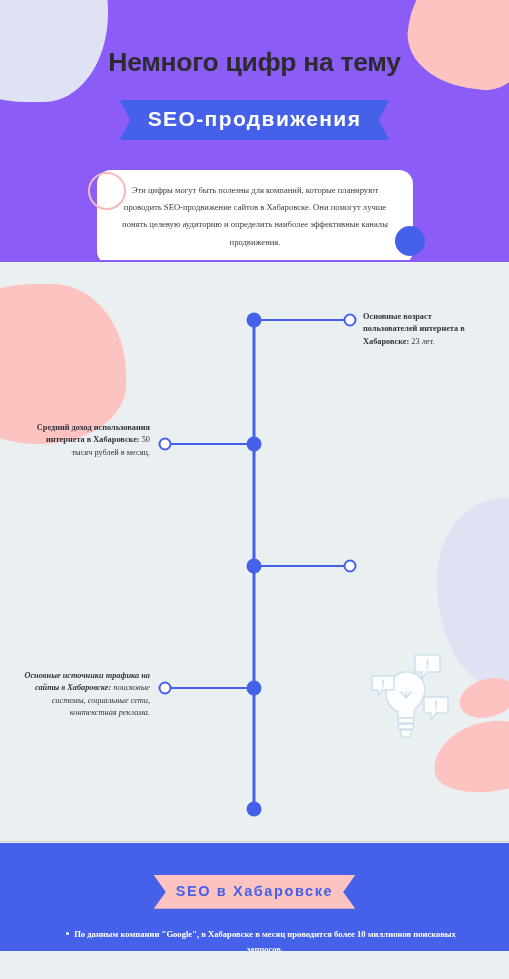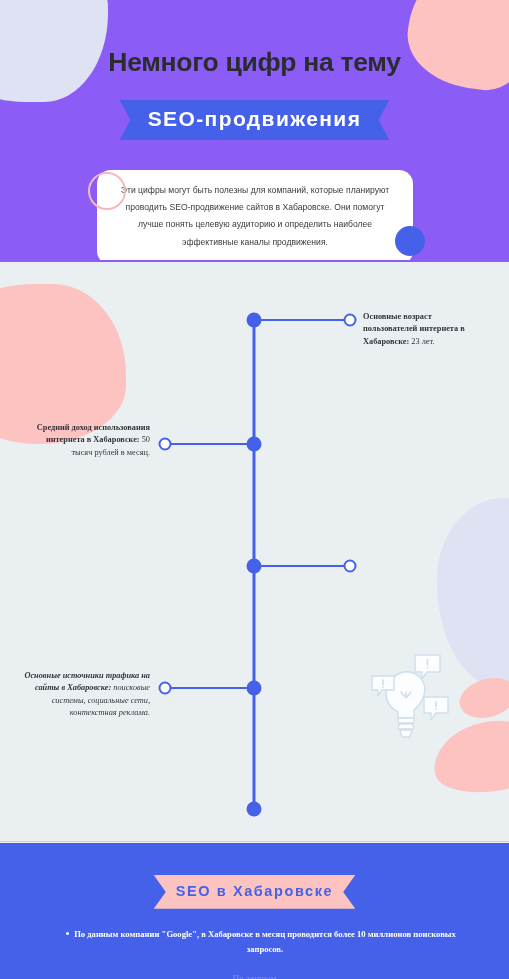--- a/index.html
+++ b/index.html
@@ -74,21 +74,21 @@
   }
   .intro-card {
     position: absolute;
     left: 97px; top: 170px;
     width: 316px;
     padding: 12px 22px 14px 22px;
     box-sizing: border-box;
     background: #ffffff;
     border-radius: 14px;
     text-align: center;
-    font-family: Liberation Sans, sans-serif;
+    font-family: Liberation Serif, serif;
     font-size: 8.6px;
     line-height: 2.0;
     color: #3a3a3f;
     z-index: 3;
   }
   .ring-pink {
     position: absolute;
     left: 88px; top: 172px;
     width: 34px; height: 34px;
     border: 2px solid #f6b9bb;
@@ -195,21 +195,21 @@
     position: absolute;
     left: 360px; top: 388px;
     width: 96px; height: 100px;
   }
 
   
   .footer {
     position: absolute;
     left: 0; top: 843px;
     width: 509px;
-    height: 136px;
+    height: 108px;
     background: #4561ea;
     overflow: hidden;
   }
   .ribbon-wrap-2 {
     position: absolute;
     left: 0; top: 32px;
     width: 509px;
     text-align: center;
   }
   .ribbon-pink {

